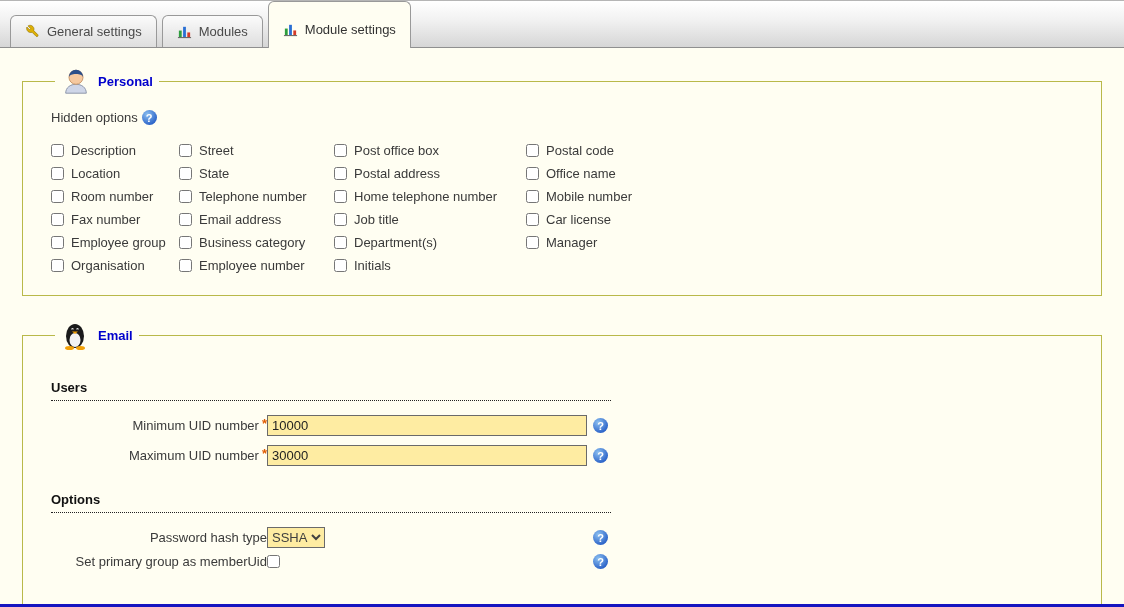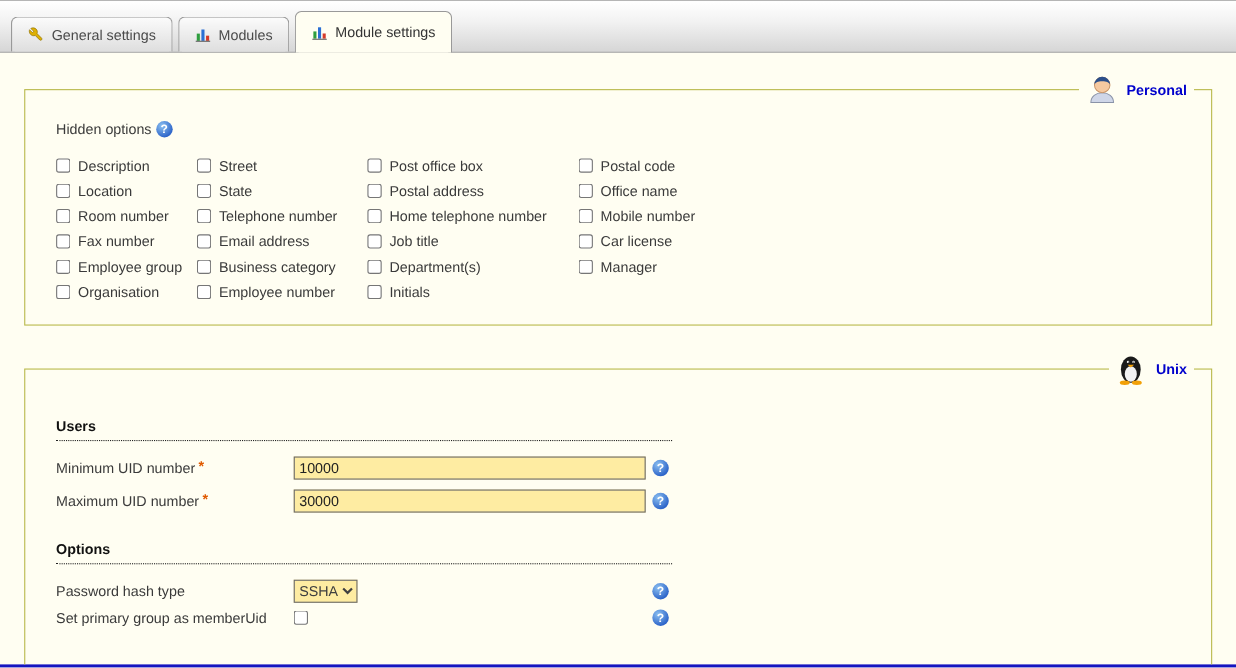--- a/index.html
+++ b/index.html
@@ -33,42 +33,42 @@
     border-bottom: none;
     border-radius: 6px 6px 0 0;
     margin-right: 5px;
     color: #4a4a4a;
     cursor: pointer;
     white-space: nowrap;
   }
   .tab.active {
     background: var(--page-bg, #fffef2);
     color: #333;
-    padding-top: 11px; padding-bottom: 11px;
+    padding-top: 20px; padding-bottom: 11px;
     margin-bottom: -1px;
     z-index: 2;
   }
   .tab-icon { display: inline-flex; width: 15px; height: 15px; flex: none; }
 
   
   .content {
     flex: 1;
     background: var(--page-bg, #fffef2);
     padding: 4px 0;
     overflow: hidden;
     border-bottom: 3px solid var(--bottom-blue, #1515c0);
   }
   fieldset {
     border: 1px solid var(--fieldset-border, #b9b94a);
     margin: 14px 22px 0;
     padding: 4px 24px 16px;
   }
   legend {
     display: flex; align-items: center; gap: 7px;
-    margin-left: 8px; padding: 0 6px; text-align: right;
+    margin-left: 8px; padding: 0 6px;
   }
   .legend-icon { display: inline-flex; width: 30px; height: 30px; flex: none; }
   .legend-title { color: var(--accent-blue, #0000cc); font-weight: bold; }
 
   
   .hidden-row { display: flex; align-items: center; gap: 4px; margin: 10px 0 18px 4px; }
   .cb-grid {
     display: grid;
     grid-template-columns: 128px 155px 192px 180px;
     row-gap: 8px;
@@ -80,21 +80,21 @@
 
   
   .subheading {
     font-weight: bold; color: #111;
     width: 560px;
     border-bottom: 1px dotted #222;
     padding-bottom: 5px;
     margin: 26px 0 14px 4px;
   }
   .field-row { display: flex; align-items: center; margin: 9px 0 9px 4px; }
-  .field-label { width: 216px; flex: none; }
+  .field-label { width: 216px; flex: none; text-align: right; }
   .control { width: 326px; flex: none; display: flex; align-items: center; }
   .req { color: #e05a00; font-weight: bold; margin-left: 3px; position: relative; top: -2px; }
   .text-input {
     width: 320px; height: 21px;
     background: var(--input-bg, #feeca2);
     border: 1px solid #6a6a6a;
     font-size: 13px; padding: 1px 4px;
     font-family: "Liberation Sans", sans-serif;
     color: #222;
   }
@@ -274,21 +274,21 @@
               <ellipse cx="14" cy="20" rx="5.5" ry="7" fill="#f2f2f2"></ellipse>
               <circle cx="11.5" cy="9" r="1.1" fill="#fff"></circle>
               <circle cx="16.5" cy="9" r="1.1" fill="#fff"></circle>
               <circle cx="11.7" cy="9.2" r="0.5" fill="#000"></circle>
               <circle cx="16.3" cy="9.2" r="0.5" fill="#000"></circle>
               <polygon points="11,11.5 17,11.5 14,14" fill="#f2a007"></polygon>
               <ellipse cx="8.5" cy="28" rx="4.5" ry="2" fill="#f2a007"></ellipse>
               <ellipse cx="19.5" cy="28" rx="4.5" ry="2" fill="#f2a007"></ellipse>
             </svg>
           </span>
-        <span class="legend-title">Unix</span>
+        <span class="legend-title">Email</span>
       </legend>
 
       <div class="subheading">Users</div>
 
       <div>
           <div class="field-row">
     <span class="field-label"><span class="lbl-text">Minimum UID number</span><span class="req">*</span></span>
     <span class="control">
       <input class="text-input" type="text" value="10000" style="">
     </span>

